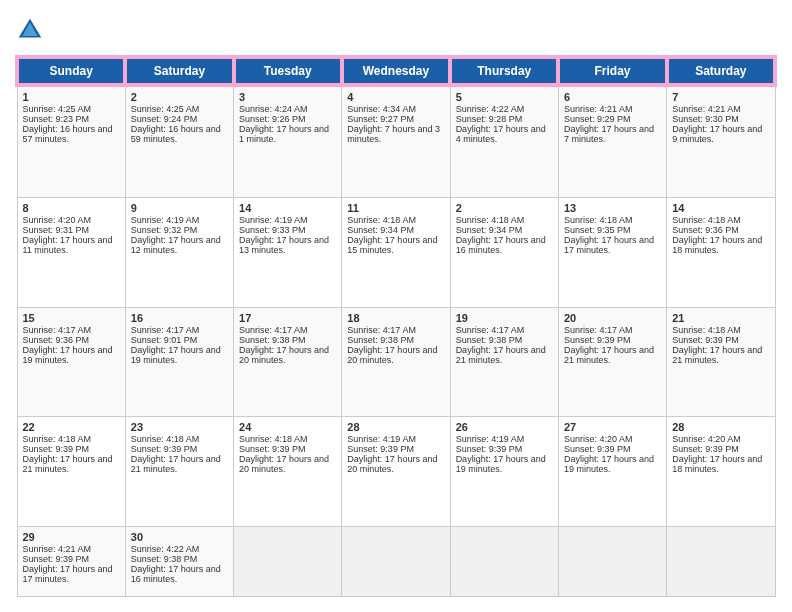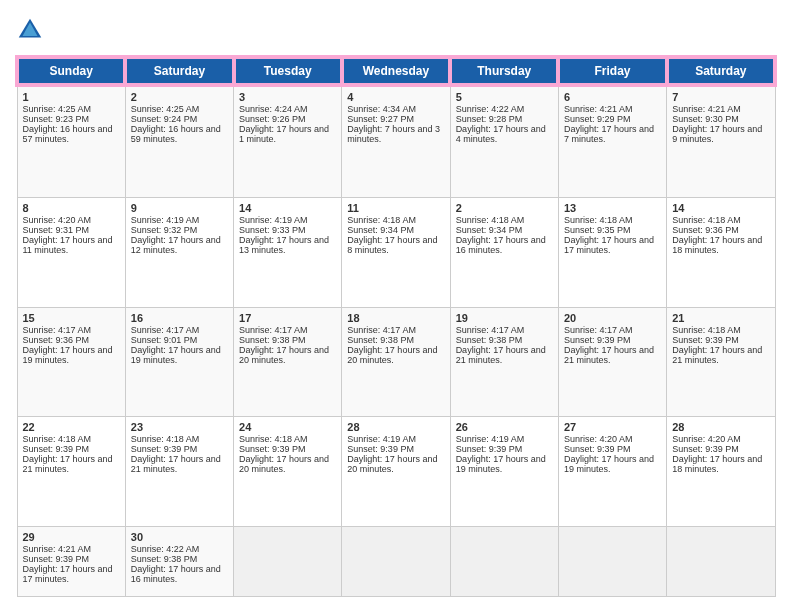--- a/index.html
+++ b/index.html
@@ -136,21 +136,21 @@
           <td><span class="day-num">3</span><span>Sunrise: 4:24 AM</span><br><span>Sunset: 9:26 PM</span><br><span>Daylight: 17 hours and 1 minute.</span></td>
           <td><span class="day-num">4</span><span>Sunrise: 4:34 AM</span><br><span>Sunset: 9:27 PM</span><br><span>Daylight: 7 hours and 3 minutes.</span></td>
           <td><span class="day-num">5</span><span>Sunrise: 4:22 AM</span><br><span>Sunset: 9:28 PM</span><br><span>Daylight: 17 hours and 4 minutes.</span></td>
           <td><span class="day-num">6</span><span>Sunrise: 4:21 AM</span><br><span>Sunset: 9:29 PM</span><br><span>Daylight: 17 hours and 7 minutes.</span></td>
           <td><span class="day-num">7</span><span>Sunrise: 4:21 AM</span><br><span>Sunset: 9:30 PM</span><br><span>Daylight: 17 hours and 9 minutes.</span></td>
         </tr>
         <tr>
           <td><span class="day-num">8</span><span>Sunrise: 4:20 AM</span><br><span>Sunset: 9:31 PM</span><br><span>Daylight: 17 hours and 11 minutes.</span></td>
           <td><span class="day-num">9</span><span>Sunrise: 4:19 AM</span><br><span>Sunset: 9:32 PM</span><br><span>Daylight: 17 hours and 12 minutes.</span></td>
           <td><span class="day-num">14</span><span>Sunrise: 4:19 AM</span><br><span>Sunset: 9:33 PM</span><br><span>Daylight: 17 hours and 13 minutes.</span></td>
-          <td><span class="day-num">11</span><span>Sunrise: 4:18 AM</span><br><span>Sunset: 9:34 PM</span><br><span>Daylight: 17 hours and 8 minutes.</span></td>
+          <td><span class="day-num">11</span><span>Sunrise: 4:18 AM</span><br><span>Sunset: 9:34 PM</span><br><span>Daylight: 17 hours and 15 minutes.</span></td>
           <td><span class="day-num">2</span><span>Sunrise: 4:18 AM</span><br><span>Sunset: 9:34 PM</span><br><span>Daylight: 17 hours and 16 minutes.</span></td>
           <td><span class="day-num">13</span><span>Sunrise: 4:18 AM</span><br><span>Sunset: 9:35 PM</span><br><span>Daylight: 17 hours and 17 minutes.</span></td>
           <td><span class="day-num">14</span><span>Sunrise: 4:18 AM</span><br><span>Sunset: 9:36 PM</span><br><span>Daylight: 17 hours and 18 minutes.</span></td>
         </tr>
         <tr>
           <td><span class="day-num">15</span><span>Sunrise: 4:17 AM</span><br><span>Sunset: 9:36 PM</span><br><span>Daylight: 17 hours and 19 minutes.</span></td>
           <td><span class="day-num">16</span><span>Sunrise: 4:17 AM</span><br><span>Sunset: 9:01 PM</span><br><span>Daylight: 17 hours and 19 minutes.</span></td>
           <td><span class="day-num">17</span><span>Sunrise: 4:17 AM</span><br><span>Sunset: 9:38 PM</span><br><span>Daylight: 17 hours and 20 minutes.</span></td>
           <td><span class="day-num">18</span><span>Sunrise: 4:17 AM</span><br><span>Sunset: 9:38 PM</span><br><span>Daylight: 17 hours and 20 minutes.</span></td>
           <td><span class="day-num">19</span><span>Sunrise: 4:17 AM</span><br><span>Sunset: 9:38 PM</span><br><span>Daylight: 17 hours and 21 minutes.</span></td>

